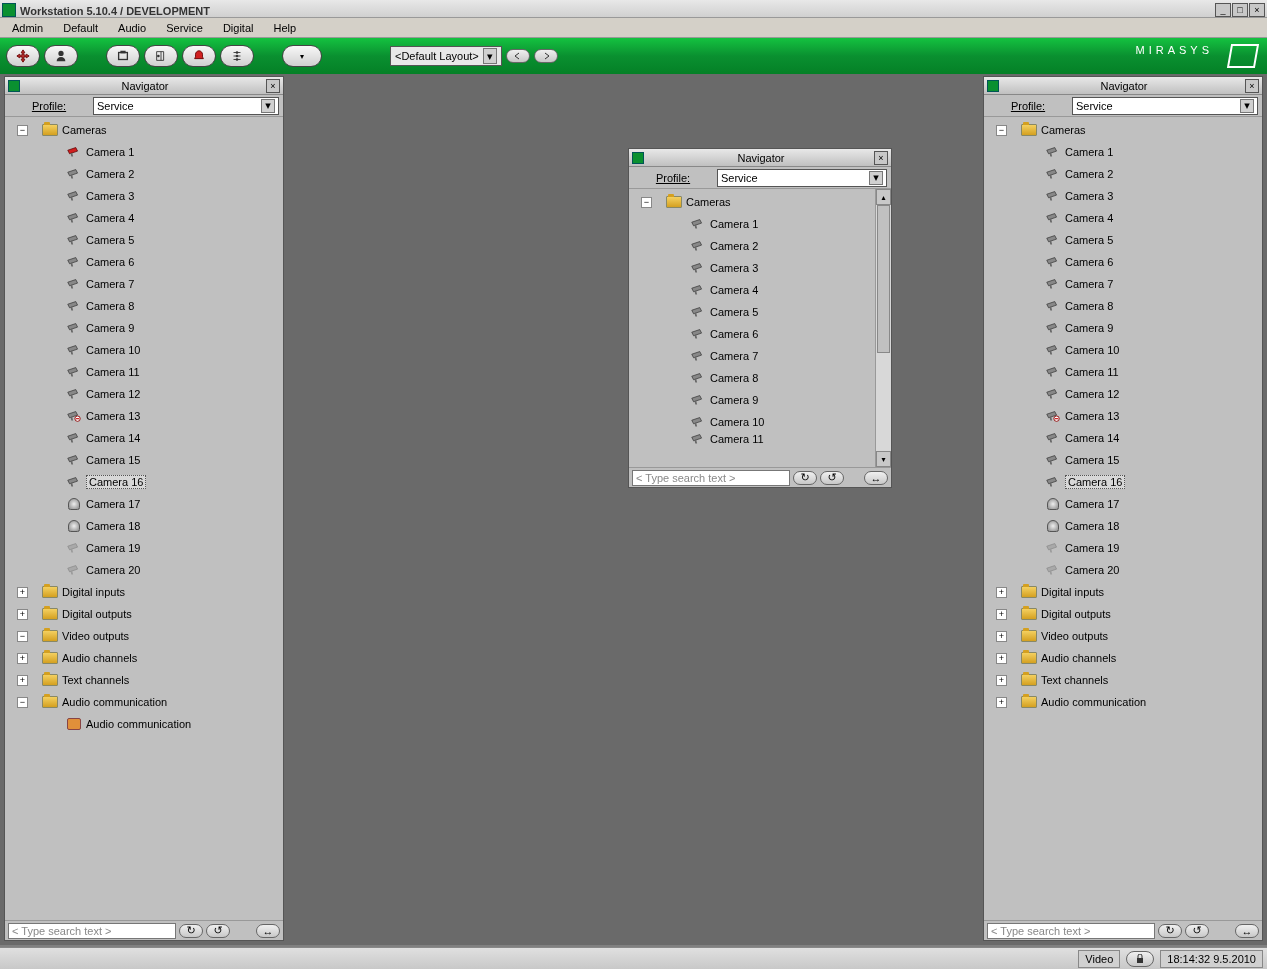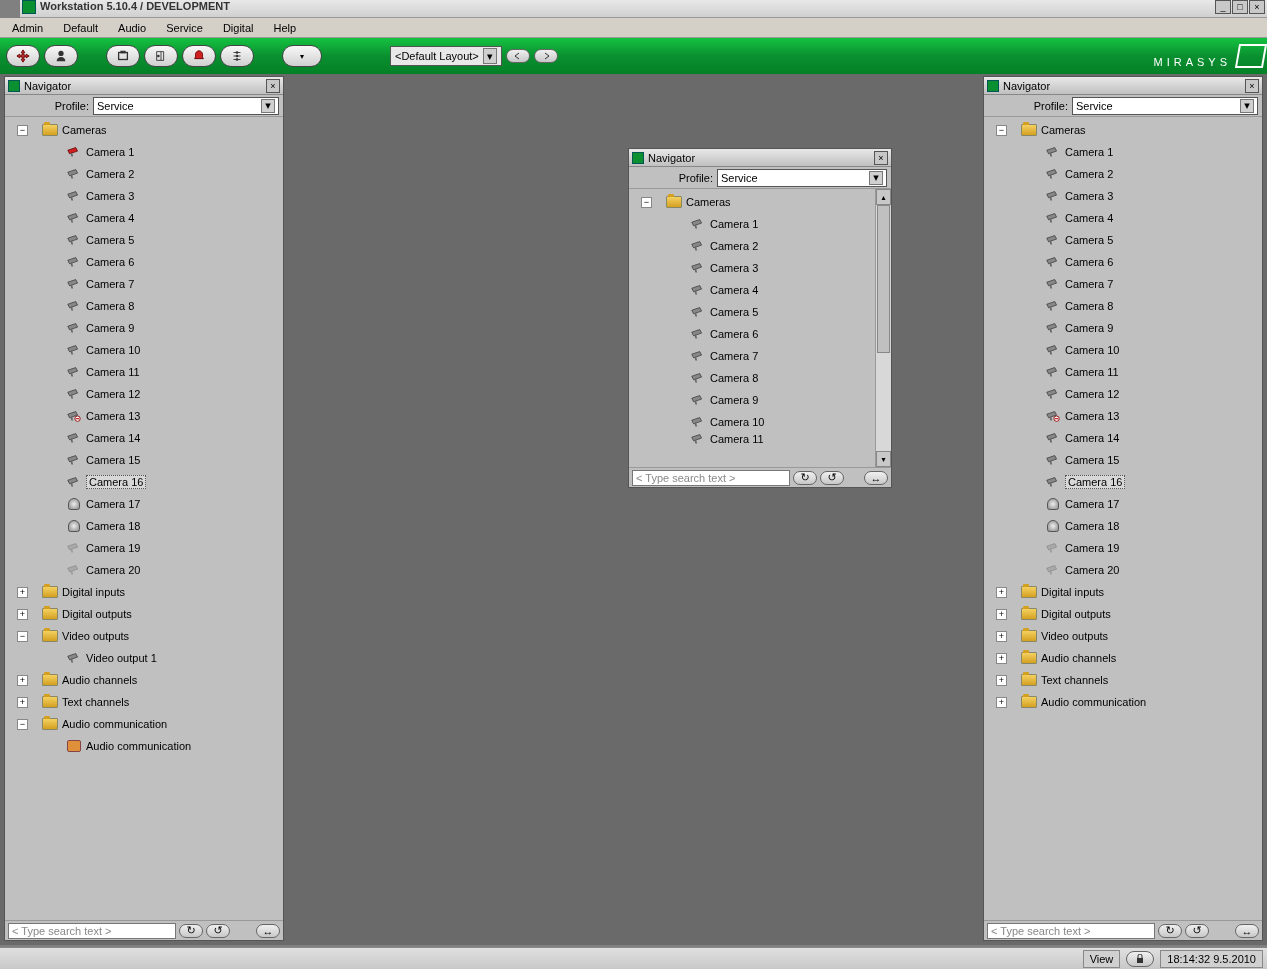--- a/index.html
+++ b/index.html
@@ -1,45 +1,45 @@
 <!DOCTYPE html>
 <html><head>
 <meta charset="utf-8">
 <style>
 * { box-sizing: border-box; margin: 0; padding: 0; font-family: Tahoma, Arial, sans-serif; font-size: 11px; }
 body { background: #808080; width: 1267px; height: 969px; overflow: hidden; position: relative; }
 
-.titlebar { height: 18px; background: linear-gradient(#e8e8e8,#d0d0d0); display: flex; align-items: flex-start; padding: 0 2px; border-bottom: 1px solid #999; margin-left: 20px; }
+.titlebar { height: 18px; background: linear-gradient(#e8e8e8,#d0d0d0); display: flex; align-items: flex-end; padding: 0 2px; border-bottom: 1px solid #999; }
 .titlebar-icon { width: 14px; height: 14px; background: #0a9030; border: 1px solid #055; margin-right: 4px; }
 .titlebar-text { flex: 1; color: #333; font-weight: bold; }
 .winbtns { display: flex; gap: 1px; }
 .winbtn { width: 16px; height: 14px; background: #c8c8c8; border: 1px solid #555; display: flex; align-items: center; justify-content: center; font-size: 9px; cursor: pointer; }
 
 .menubar { height: 20px; background: #d4d0c8; display: flex; align-items: center; padding: 0 4px; gap: 4px; border-bottom: 1px solid #999; }
 .menuitem { padding: 2px 8px; cursor: pointer; }
 
 .toolbar { height: 36px; background: linear-gradient(#14c240 0%, #0a9030 50%, #048026 100%); display: flex; align-items: center; padding: 0 6px; gap: 4px; position: relative; }
 .tbtn { width: 34px; height: 22px; background: linear-gradient(#f8f8f8,#d0d0d0); border: 1px solid #444; border-radius: 12px; display: flex; align-items: center; justify-content: center; cursor: pointer; }
 .tbtn svg { width: 14px; height: 14px; }
 .tool-sep { width: 20px; }
 .layout-select { height: 20px; background: #e8e8e8; border: 1px solid #555; padding: 0 4px; display: flex; align-items: center; gap: 4px; }
 .layout-select .dd { width: 14px; height: 16px; background: #d0d0d0; border: 1px solid #777; display: flex; align-items: center; justify-content: center; }
-.brand { position: absolute; right: 2px; color: #fff; font-size: 15px; letter-spacing: 4px; display: flex; align-items: flex-end; gap: 6px; }
+.brand { position: absolute; right: 10px; color: #fff; font-size: 15px; letter-spacing: 4px; display: flex; align-items: flex-start; gap: 16px; }
 .brand-logo { width: 28px; height: 24px; border: 2px solid #fff; transform: skewX(-10deg); }
 
 .workspace { position: absolute; top: 74px; left: 0; right: 0; bottom: 24px; background: #6a6a6a; }
 
 .panel { position: absolute; background: #c0c0c0; border: 1px solid #555; display: flex; flex-direction: column; }
 .panel-header { height: 18px; background: linear-gradient(#e8e8e8,#c0c0c0); display: flex; align-items: center; padding: 0 3px; border-bottom: 1px solid #888; }
 .panel-header .picon { width: 12px; height: 12px; background: #0a9030; border: 1px solid #055; margin-right: 4px; }
-.panel-header .ptitle { flex: 1; }
+.panel-header .ptitle { flex: 1; text-align: center; }
 .panel-header .pclose { width: 14px; height: 14px; background: #c8c8c8; border: 1px solid #555; display: flex; align-items: center; justify-content: center; font-size: 9px; cursor: pointer; }
 
 .profile-row { height: 22px; display: flex; align-items: center; padding: 2px 4px; gap: 4px; border-bottom: 1px solid #999; }
-.profile-row label { text-align: right; }
+.profile-row label { text-align: center; text-decoration: underline; }
 .profile-select { flex: 1; height: 18px; background: #fff; border: 1px solid #555; display: flex; align-items: center; padding: 0 3px; }
 .profile-select .dd { width: 14px; height: 14px; background: #d0d0d0; border: 1px solid #777; margin-left: auto; display: flex; align-items: center; justify-content: center; }
 
 .tree { flex: 1; overflow-y: auto; padding: 2px; background: #c0c0c0; }
 .tree-node { display: flex; align-items: center; height: 22px; gap: 4px; cursor: pointer; white-space: nowrap; }
 .expander { width: 11px; height: 11px; border: 1px solid #888; background: #fff; display: flex; align-items: center; justify-content: center; font-size: 9px; line-height: 1; cursor: pointer; flex-shrink: 0; }
 .exp-sp { width: 11px; flex-shrink: 0; }
 .indent { display: inline-block; flex-shrink: 0; }
 .node-icon { width: 16px; height: 14px; flex-shrink: 0; display: flex; align-items: center; justify-content: center; }
 .node-label.selected { background: #d8d8d8; border: 1px dotted #555; padding: 0 2px; }
@@ -435,32 +435,20 @@
         <div class="tree-node">
           <span class="indent" style="width: 6px;"></span>
           <span class="expander">−</span>
           <span class="indent" style="width: 6px;"></span>
           <span class="node-icon">
             <div class="folder-icon"></div>
           </span>
           <span class="node-label">Video outputs</span>
         </div>
         <div class="tree-node">
-          <span class="indent" style="width: 30px;"></span>
-          <span class="exp-sp"></span>
-          <span class="indent" style="width: 6px;"></span>
-          <span class="node-icon cam-icon">
-            <svg viewBox="0 0 18 14">
-              <path d="M2 5l9-3 2 4-9 3z" class="cam-gray" stroke-width="0.8"></path>
-              <path d="M5 8l1 4h2l-1-4z" fill="#666"></path>
-            </svg>
-          </span>
-          <span class="node-label">Video output 1</span>
-        </div>
-        <div class="tree-node">
           <span class="indent" style="width: 6px;"></span>
           <span class="expander">+</span>
           <span class="indent" style="width: 6px;"></span>
           <span class="node-icon">
             <div class="folder-icon"></div>
           </span>
           <span class="node-label">Audio channels</span>
         </div>
         <div class="tree-node">
           <span class="indent" style="width: 6px;"></span>
@@ -993,21 +981,21 @@
       <div class="pill">↺</div>
       <div style="width:20px"></div>
       <div class="pill">↔</div>
     </div>
   </div>
 
 </div>
 
 <div class="statusbar">
   <div class="status-cell">
-      <span>View</span>
+      <span>Video</span>
     </div>
   <div class="pill" style="width:28px;height:16px">
       <svg width="10" height="10" viewBox="0 0 10 10">
         <rect x="2" y="4" width="6" height="5" fill="#333"></rect>
         <path d="M3 4V2a2 2 0 014 0v2" fill="none" stroke="#333"></path>
       </svg>
     </div>
   <div class="status-cell">
       <span>18:14:32 9.5.2010</span>
     </div>

